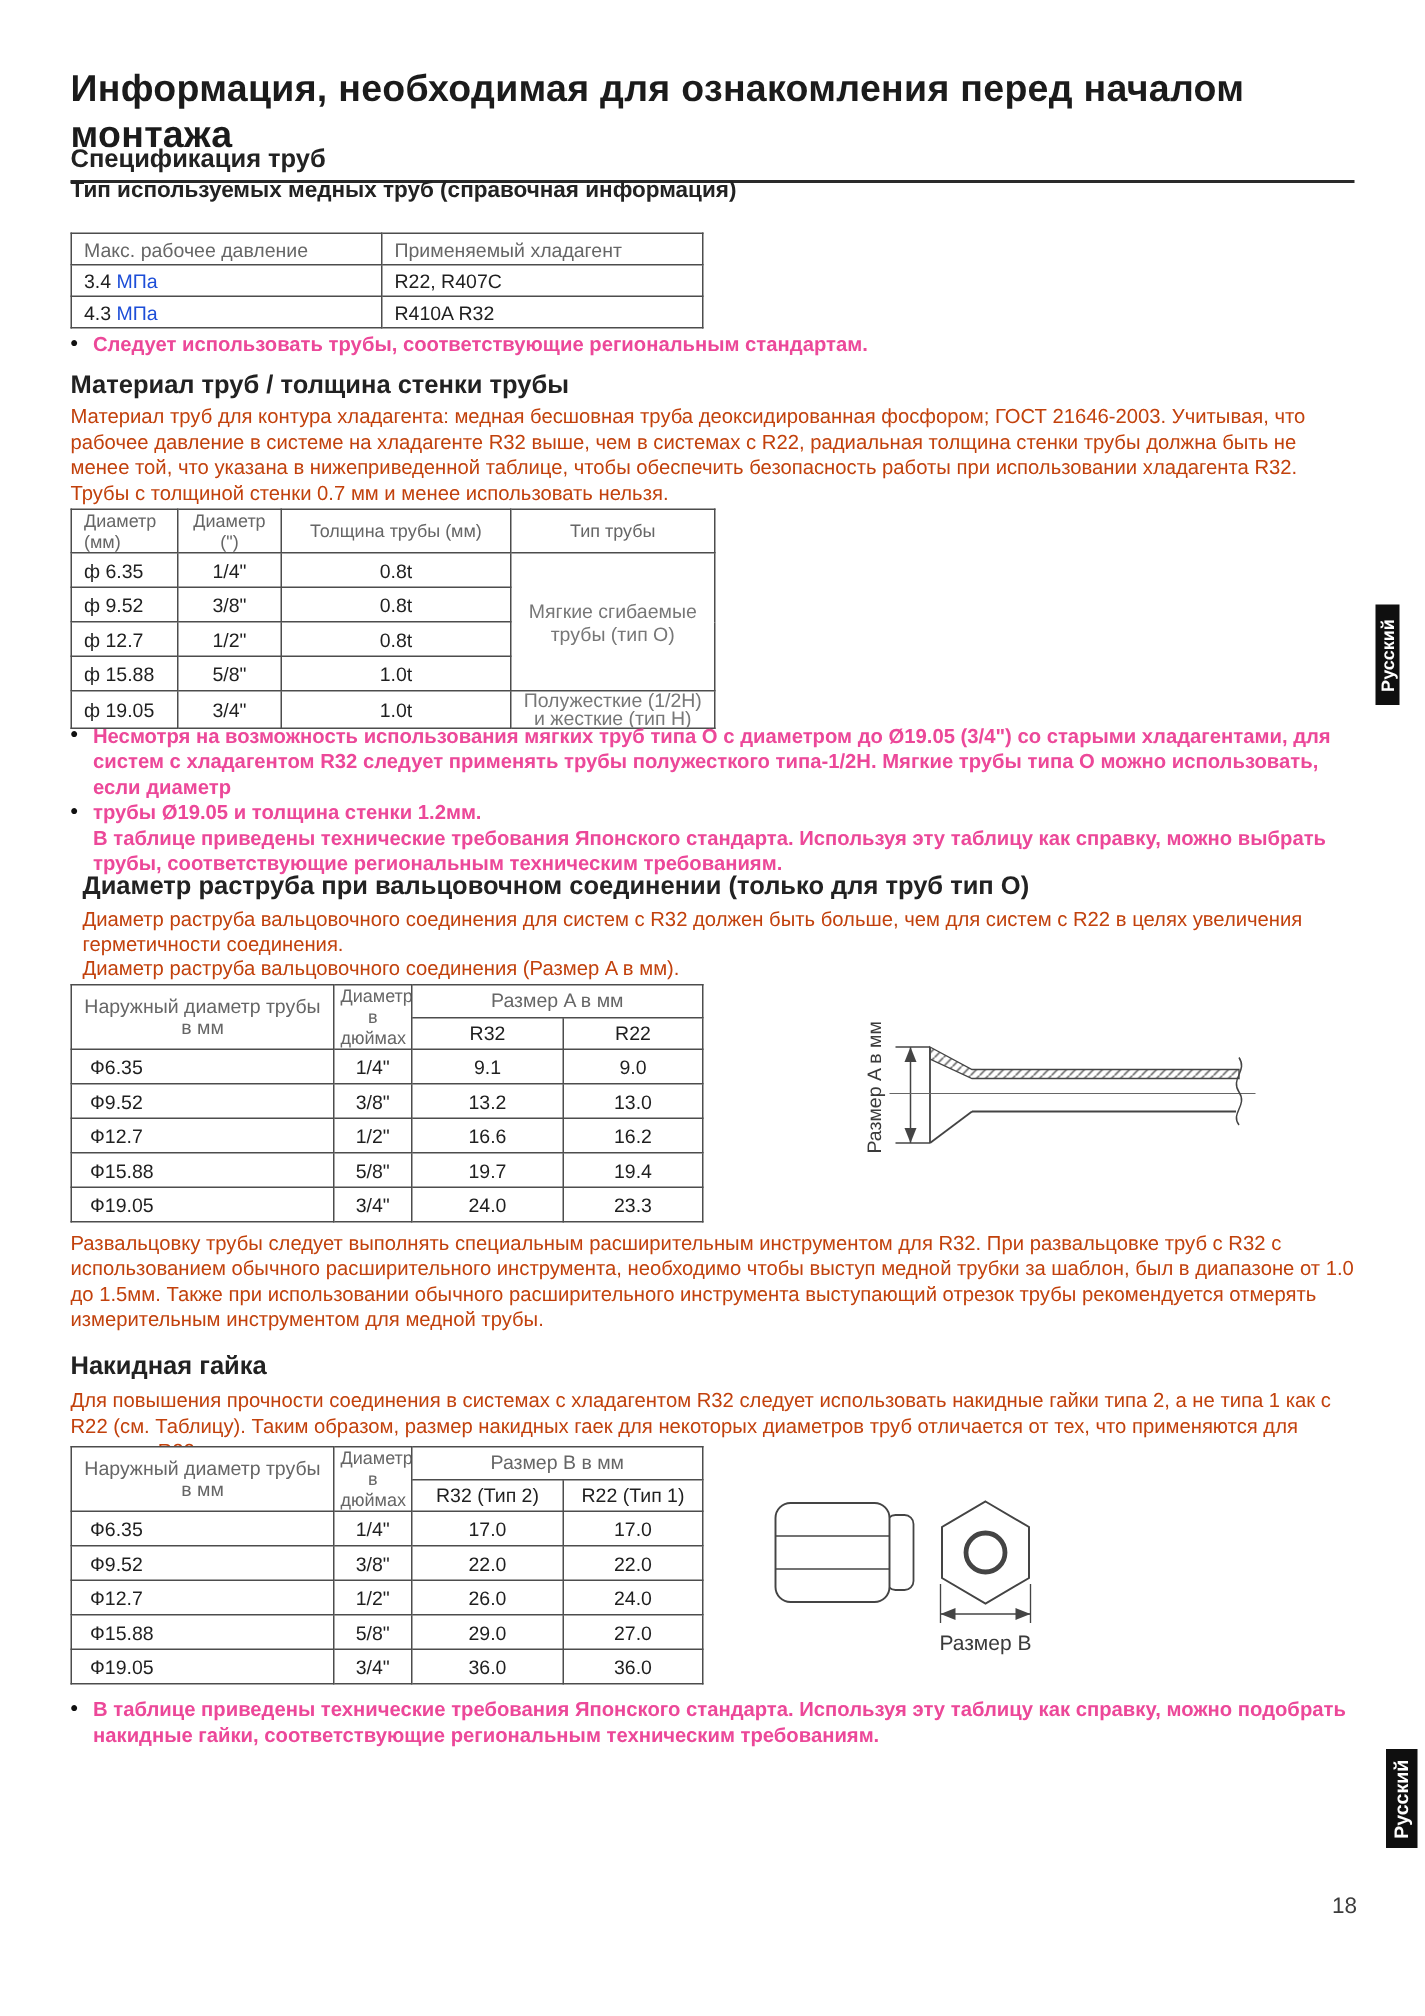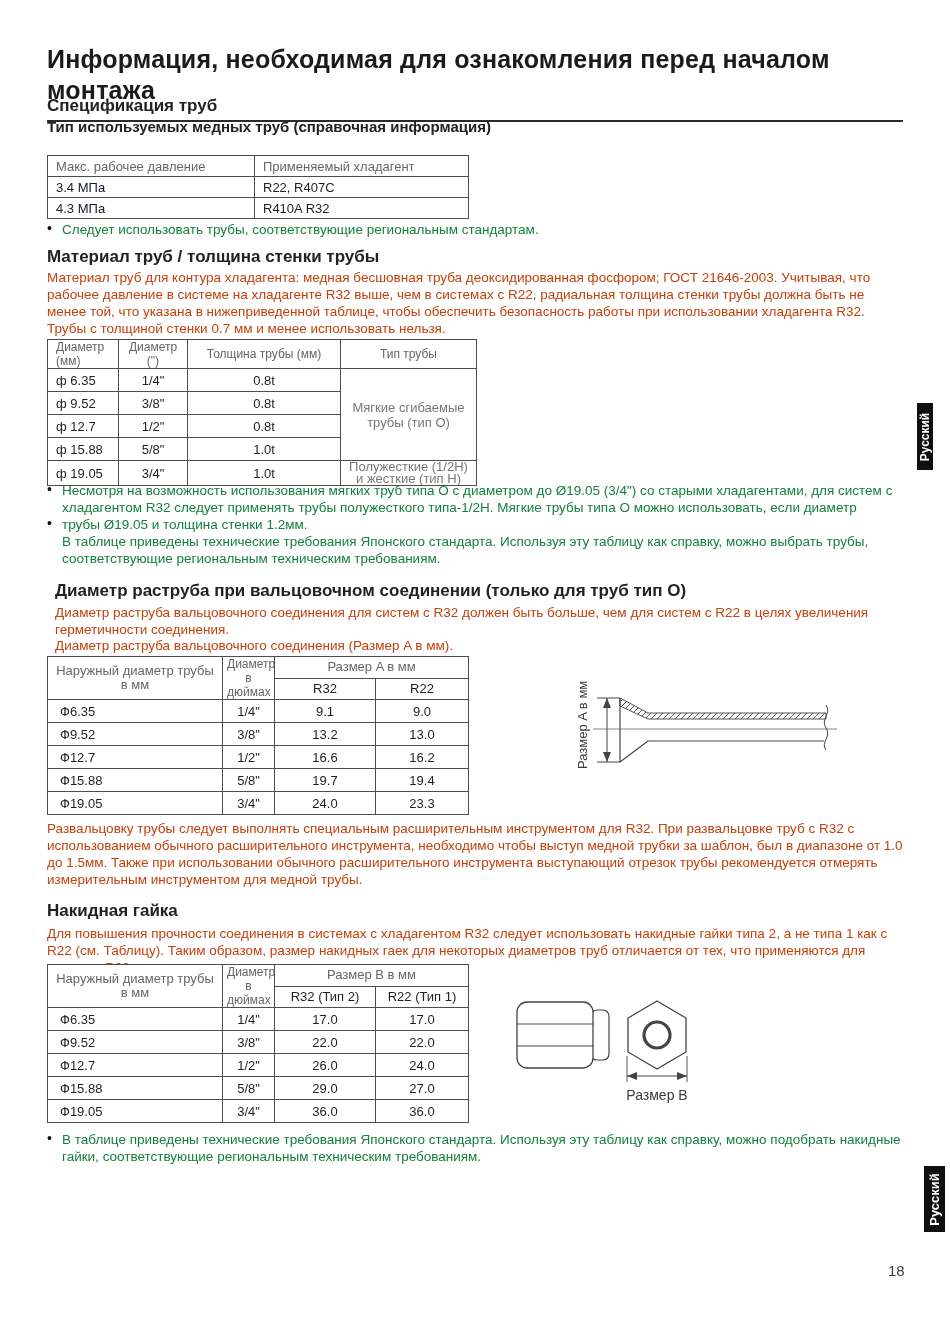--- a/index.html
+++ b/index.html
@@ -15,29 +15,29 @@
     font-size:25px; font-weight:bold; color:#1b1b1b; letter-spacing:0.2px;
     border-bottom:2px solid #2a2a2a; padding-bottom:13px; line-height:1.25;
   }
 
   h2.sec { font-size:17px; font-weight:bold; color:#222; margin:0; }
   h3.sub { font-size:15px; font-weight:bold; color:#222; margin:0; }
   p.body { font-size:13.5px; line-height:17px; margin:0; color:#c2410c; }
 
   
   ul.notes { list-style:none; margin:0; padding:0; }
-  ul.notes li { position:relative; padding-left:15px; font-size:13.5px; line-height:17px; color:#15803d; }
+  ul.notes li { position:relative; padding-left:15px; font-size:13.5px; line-height:17px; color:#ec4899;font-weight:bold; }
   ul.notes li::before { content:"•"; position:absolute; left:0; top:-1px; color:#111; font-size:14px; }
 
   
   table.t { border-collapse:collapse; table-layout:fixed; background:#fff; }
   table.t td, table.t th { border:1px solid #4d4d4d; font-weight:normal; font-size:13px; padding:0 4px; overflow:hidden; }
   .hdr  { color:#666; }
   .dark { color:#1f1f1f; }
-  .unit { color:#0f172a; }
+  .unit { color:#1d4ed8; }
   .cl { text-align:left; padding-left:8px !important; }
   .cc { text-align:center; }
 
   #table1 td { height:20px; }
   #table2 td { height:22px; }
   #table2 .hrow td { height:20px; }
   #table3 td, #table4 td { height:22px; }
   #table3 .hrow td, #table4 .hrow td { height:20px; line-height:14px;text-align:center; }
   .type-small { font-size:10.5px; line-height:12px; color:#777; text-align:center; }
   .type-soft  { font-size:12.5px; line-height:15px; color:#777; text-align:center; }

